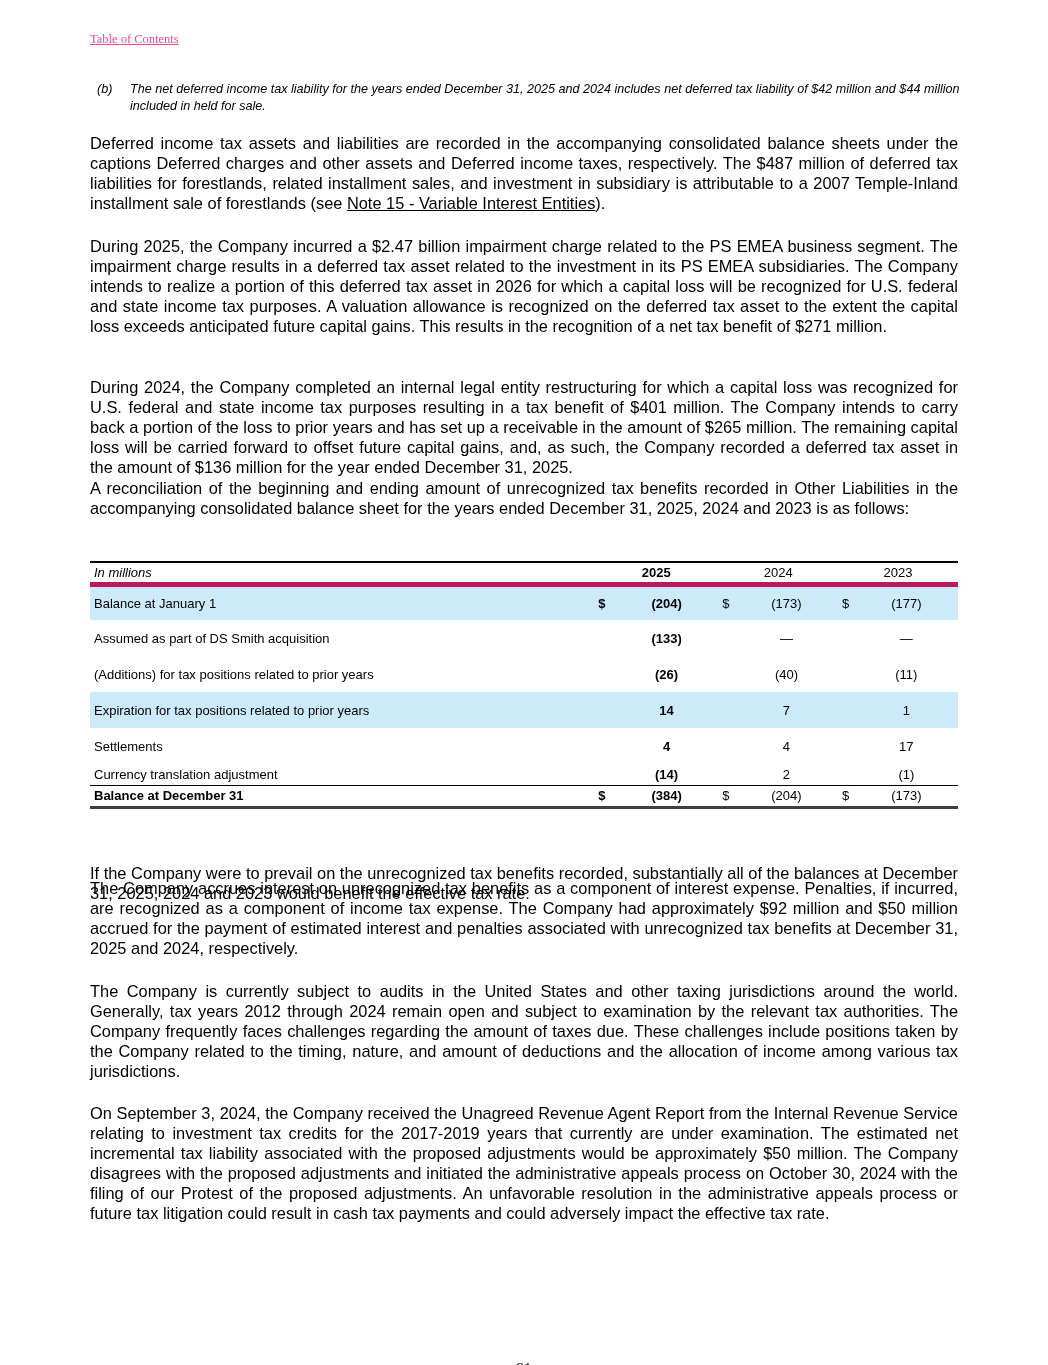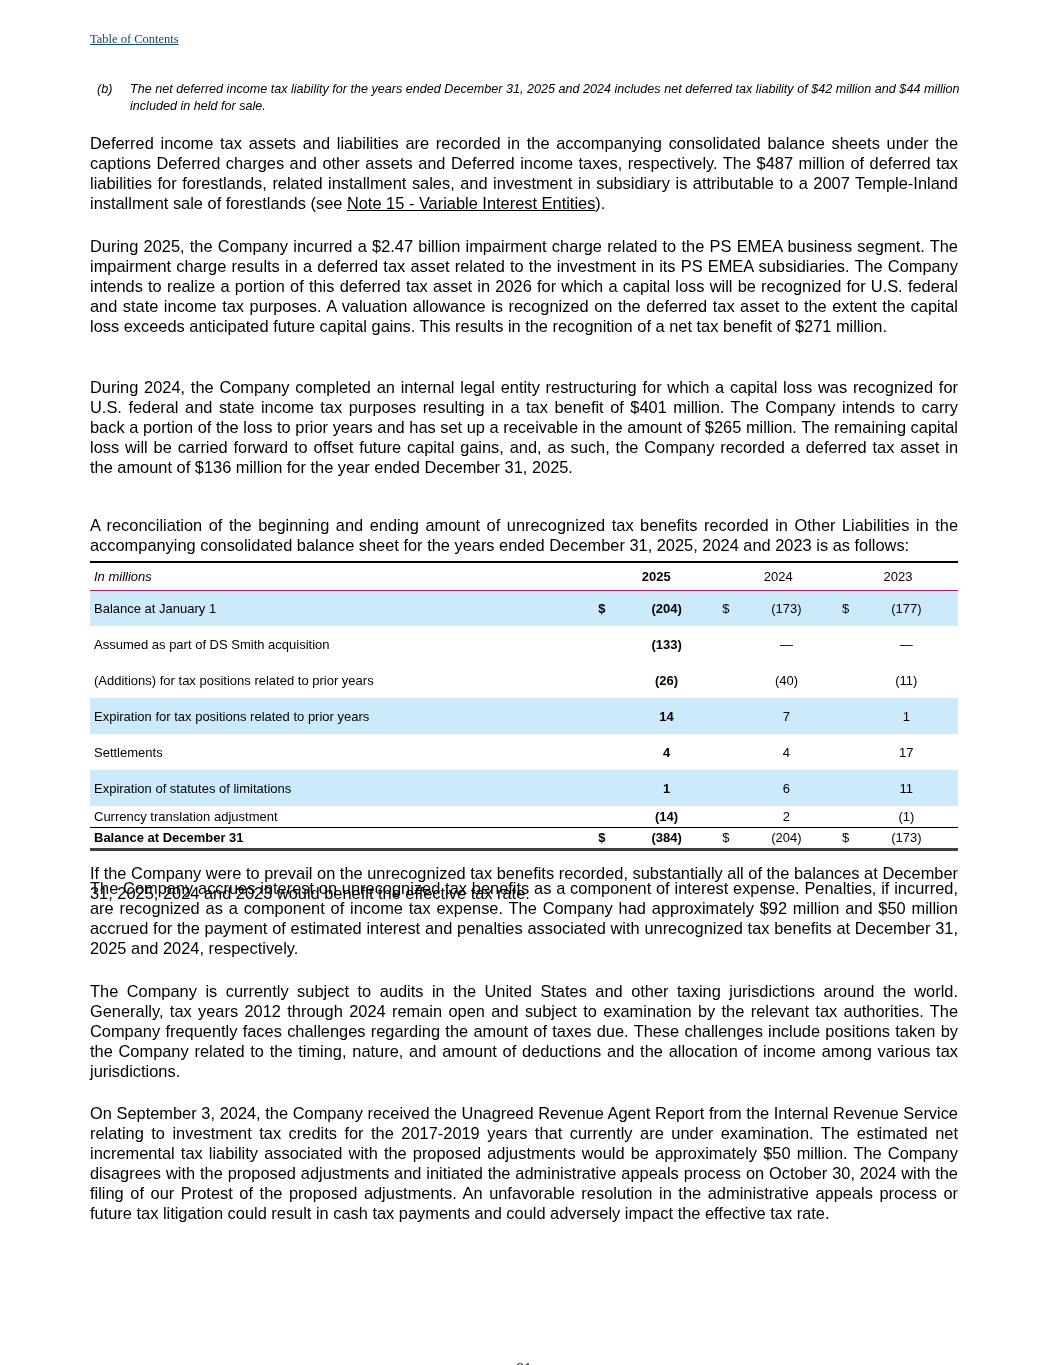--- a/index.html
+++ b/index.html
@@ -1,50 +1,50 @@
 <!DOCTYPE html>
 <html><head>
 <meta charset="utf-8">
 <style>
   html, body { margin: 0; padding: 0; background: #ffffff; }
   body { width: 1048px; height: 1365px; position: relative; overflow: hidden; color: #000; }
   .toc-link {
     position: absolute; left: 90px; top: 32px;
     font-family: "Liberation Serif", serif; font-size: 12.5px;
-    color: #0c4a6e; text-decoration: underline; cursor: pointer;
+    color: #ec4899; text-decoration: underline; cursor: pointer;
   }
   .footnote {
     position: absolute; left: 97px; top: 81px; width: 866px;
     font-family: "Liberation Sans", sans-serif; font-style: italic;
     font-size: 12.6px; line-height: 17px; display: flex;
   }
   .footnote .fn-marker { width: 33px; flex: none; }
   .footnote .fn-text { flex: 1; }
   .para {
     position: absolute; left: 90px; width: 868px;
     font-family: "Liberation Sans", sans-serif; font-size: 16.4px;
     line-height: 20.1px; text-align: justify; margin: 0;
   }
   .para a { color: #000000; text-decoration: underline; cursor: pointer; }
   #p1 { top: 133px; }
   #p2 { top: 236px; }
   #p3 { top: 377px; }
-  #p4 { top: 515px; }
+  #p4 { top: 478px; }
   #p5 { top: 854px; margin-top: 9px; }
   #p6 { top: 878px; }
   #p7 { top: 981px; }
   #p8 { top: 1103px; }
 
   table.recon {
     position: absolute; left: 90px; top: 561px; width: 868px;
     border-collapse: collapse;
     font-family: "Liberation Sans", sans-serif; font-size: 13px;
   }
   table.recon tr { height: 36px; }
-  table.recon thead tr { height: 28px; border-top: 2px solid #000; border-bottom: 1px solid #be185d; }
+  table.recon thead tr { height: 22px; border-top: 2px solid #000; border-bottom: 5px solid #be185d; }
   table.recon td, table.recon th { padding: 0 4px; white-space: nowrap; }
   table.recon th { font-weight: normal; text-align: center; }
   table.recon th.hdr-label { text-align: left; font-style: italic; }
   table.recon th.bold { font-weight: bold; }
   table.recon tr.shade td { background: #cdeafb; }
   table.recon td.num { text-align: center; }
   table.recon td.cur { text-align: left; }
   table.recon td.b { font-weight: bold; }
   table.recon tr.total { height: 22px; border-top: 1.5px solid #000; border-bottom: 3px solid #404040; font-weight: bold; }
   table.recon tr.total td.norm { font-weight: normal; }
@@ -135,29 +135,20 @@
       </tr>
       <tr>
         <td>Settlements</td>
         <td class="cur b"></td>
         <td class="num b">4</td>
         <td class="cur"></td>
         <td class="num">4</td>
         <td class="cur"></td>
         <td class="num">17</td>
       </tr>
-      <tr class="shade">
-        <td>Expiration of statutes of limitations</td>
-        <td class="cur b"></td>
-        <td class="num b">1</td>
-        <td class="cur"></td>
-        <td class="num">6</td>
-        <td class="cur"></td>
-        <td class="num">11</td>
-      </tr>
       <tr class="last-detail">
         <td>Currency translation adjustment</td>
         <td class="cur b"></td>
         <td class="num b">(14)</td>
         <td class="cur"></td>
         <td class="num">2</td>
         <td class="cur"></td>
         <td class="num">(1)</td>
       </tr>
       <tr class="total">

